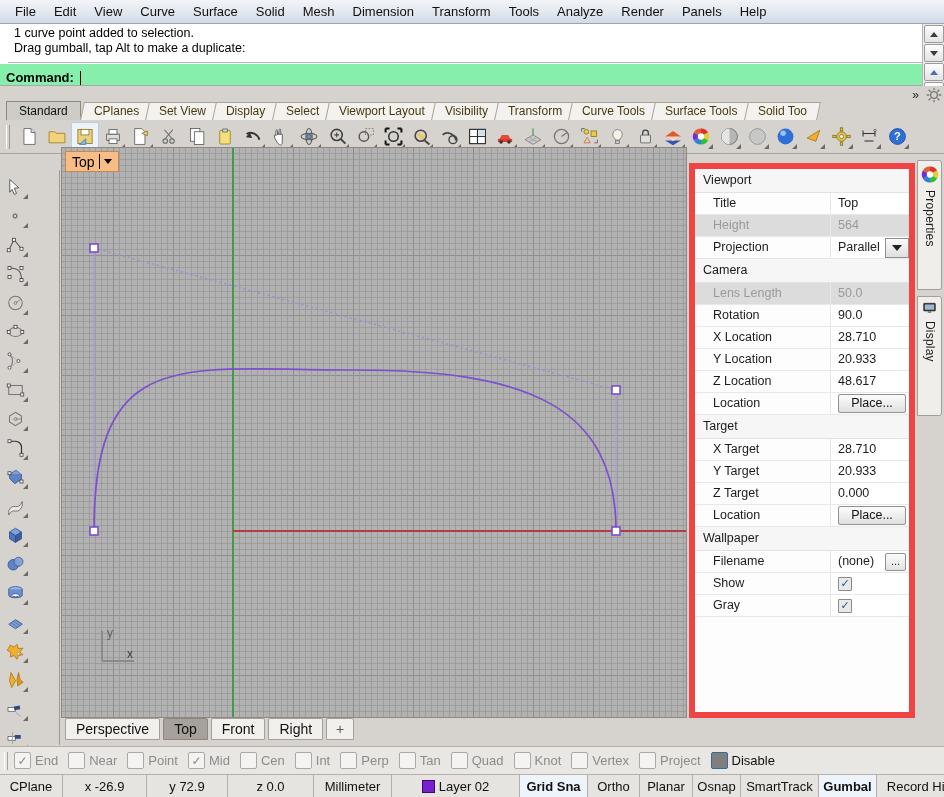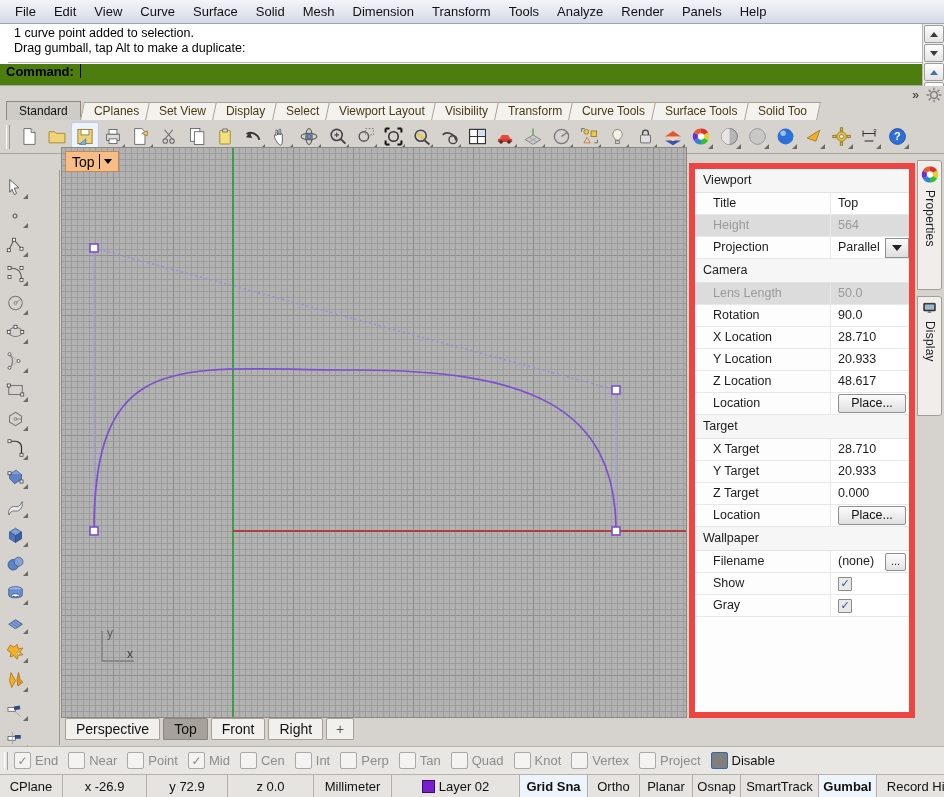--- a/index.html
+++ b/index.html
@@ -37,21 +37,21 @@
   #cmdhist {
     position: absolute; left: 0; top: 0; right: 22px; height: 39px;
     background: #fff;
     border-bottom: 1px solid #b6b6b6;
     padding: 2px 0 0 6px;
     margin-left: 8px;
   }
   .cmd-line { font-size: 12.5px; color: #000; line-height: 15px; white-space: nowrap; }
   #cmdprompt {
     position: absolute; left: 0; top: 40px; right: 22px; height: 21px;
-    background: #4d7c0f; display: flex; align-items: flex-start; padding-left: 6px;
+    background: #86efac; display: flex; align-items: flex-end; padding-left: 6px;
   }
   #cmdprompt .label { font-weight: bold; font-size: 13px; color: #000; }
   #cmdcaret {
     display: inline-block; width: 1px; height: 14px; background: #000;
     margin-left: 6px;
   }
   .scrollbtn-col { position: absolute; right: 0; top: 0; width: 22px; height: 62px;
     background: #eceae5; border-left: 1px solid #b6b6b6; }
   .sbtn {
     width: 20px; height: 18px; margin: 1px;

